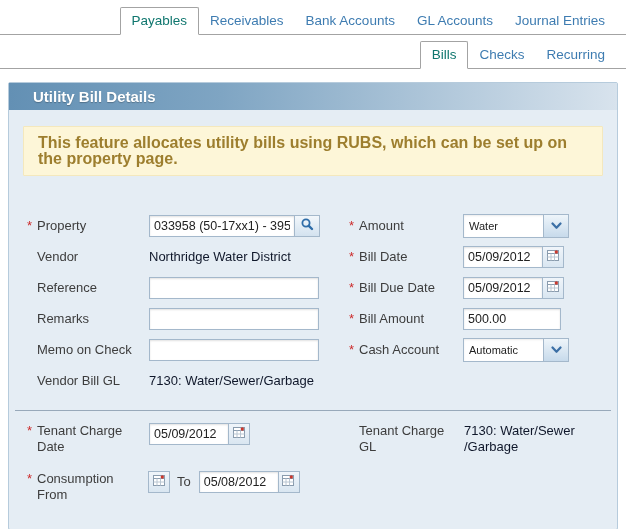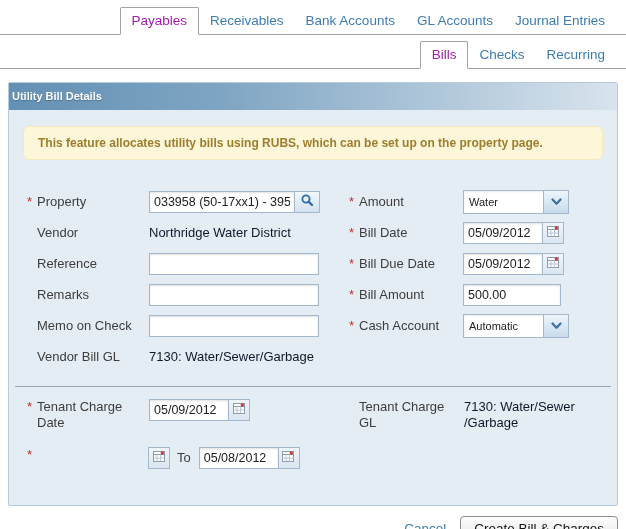--- a/index.html
+++ b/index.html
@@ -7,29 +7,29 @@
     width:626px;height:529px;overflow:hidden;background:#fff;
     font-family:"Liberation Sans",sans-serif;font-size:13px;color:#3d3d3d;
     -webkit-font-smoothing:antialiased;
   }
   
   .tabbar{display:flex;justify-content:flex-end;align-items:flex-end;
     border-bottom:1px solid #a3a3a3;padding-right:10px;}
   .tabbar-1{padding-top:7px;}
   .tabbar-2{margin-top:6px;}
   .tab{font-size:13.5px;padding:5px 11px 6px;color:#3e7cb1;cursor:pointer;white-space:nowrap;}
-  .tab.active{color:#a21caf;background:#fff;border:1px solid #a3a3a3;border-bottom:1px solid #fff;
+  .tab.active{color:#0f766e;background:#fff;border:1px solid #a3a3a3;border-bottom:1px solid #fff;
     margin-bottom:-1px;border-radius:2px 2px 0 0;}
   
   .panel{margin:13px 8px 0;border:1px solid #b6cbdc;background:#e5edf4;border-radius:2px;}
-  .panel-header{height:27px;line-height:27px;padding-left:3px;color:#fff;font-weight:bold;
-    font-size:11px;background:linear-gradient(to right,#6390b4 0%,#7fa5c3 35%,#d8e3ed 100%);
+  .panel-header{height:27px;line-height:27px;padding-left:24px;color:#fff;font-weight:bold;
+    font-size:15px;background:linear-gradient(to right,#6390b4 0%,#7fa5c3 35%,#d8e3ed 100%);
     text-shadow:0 1px 1px rgba(0,0,0,.25);}
-  .notice{margin:16px 14px 0;background:#fdf6d8;border:1px solid #f4e8bd;border-radius:6px;
-    padding:8px 14px;color:#9d7e2e;font-weight:bold;font-size:12px;line-height:16px;}
+  .notice{margin:16px 14px 8px;background:#fdf6d8;border:1px solid #f4e8bd;border-radius:1px;
+    padding:8px 14px;color:#9d7e2e;font-weight:bold;font-size:16px;line-height:16px;}
   
   .form{padding:26px 0 14px;}
   .frow{display:flex;align-items:center;min-height:31px;padding-left:18px;}
   .frow-b{align-items:flex-start;min-height:44px;padding-top:4px;}
   .lbl{display:flex;line-height:16px;}
   .lbl .req{width:10px;color:#cc2a2a;flex:none;}
   .lbl-left{width:122px;flex:none;}
   .lbl-left-b{width:100px;flex:none;margin-right:22px;}
   .fld-left{width:178px;flex:none;display:flex;align-items:center;}
   .fld-left-b{width:178px;flex:none;display:flex;align-items:flex-start;}
@@ -257,20 +257,21 @@
         <span class="req"></span>
         <span>Tenant Charge GL</span>
       </div>
       <span class="static-val gl-wrap">7130: Water/Sewer
 /Garbage</span>
     </div>
 
     <div class="frow frow-b">
       <div class="lbl lbl-left-b">
         <span class="req">*</span>
+        <span>Consumption From</span>
       </div>
       <div class="date-widget">
         <button class="cal-btn">
           <span>
             <svg width="13" height="13" viewBox="0 0 13 13">
               <rect x="0.5" y="1.5" width="11" height="10" fill="#fff" stroke="#8a9cae"></rect>
               <line x1="0.5" y1="4.5" x2="11.5" y2="4.5" stroke="#8a9cae"></line>
               <line x1="4" y1="4.5" x2="4" y2="11.5" stroke="#b9c6d2"></line>
               <line x1="7.5" y1="4.5" x2="7.5" y2="11.5" stroke="#b9c6d2"></line>
               <line x1="0.5" y1="8" x2="11.5" y2="8" stroke="#b9c6d2"></line>

